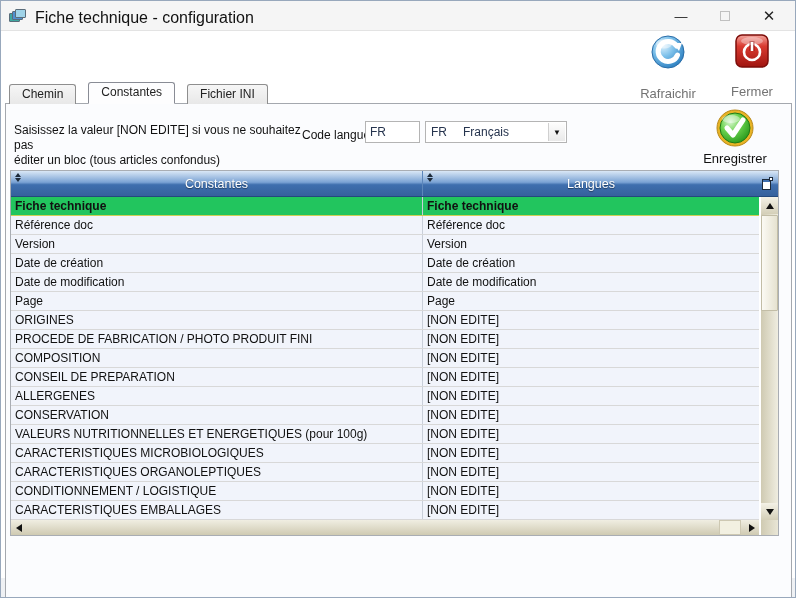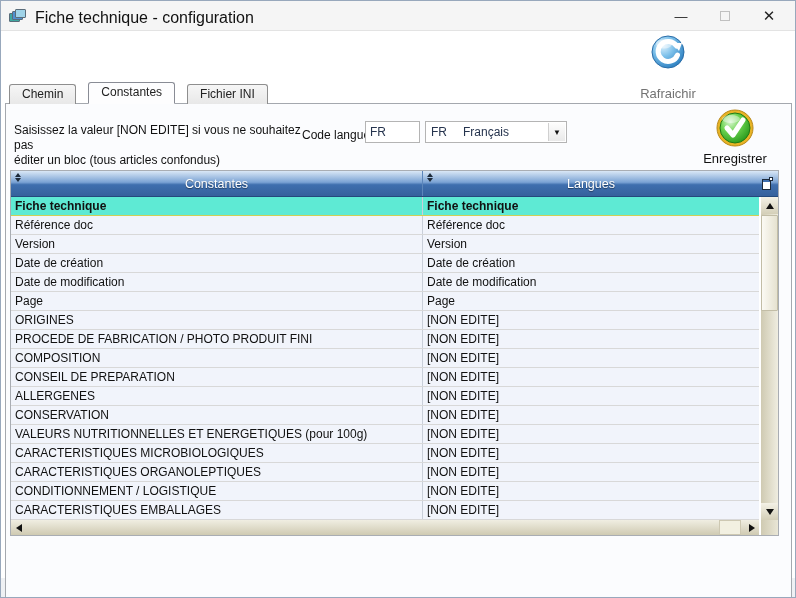--- a/index.html
+++ b/index.html
@@ -56,21 +56,21 @@
   .ghead-cell { position:relative; height:100%; display:flex; align-items:center; justify-content:center; color:#fff; font-size:12.5px; text-shadow:0 1px 1px rgba(0,0,0,.45); }
   .ghead-cell.c1 { width:412px; border-right:1px solid #5c86ba; }
   .ghead-cell.c2 { width:336px; }
   .ghead-icon-cell { width:17px; display:flex; align-items:center; justify-content:center; }
   .sort-glyph { position:absolute; left:3px; top:2px; width:8px; display:flex; flex-direction:column; align-items:center; gap:1px; }
   .sort-glyph .up { width:0; height:0; border-left:3px solid transparent; border-right:3px solid transparent; border-bottom:4px solid #1d2a3a; }
   .sort-glyph .dn { width:0; height:0; border-left:3px solid transparent; border-right:3px solid transparent; border-top:4px solid #1d2a3a; }
 
   .gbody { position:absolute; left:0; top:26px; width:748px; height:323px; background:#fff; }
   .trow { display:flex; height:19px; background:#f1f4fb; border-bottom:1px solid #d8d8d8; }
-  .trow.highlight { background:#5eead4; font-weight:bold; border-bottom:1px solid #cfcf55; }
+  .trow.highlight { background:#22c55e; font-weight:bold; border-bottom:1px solid #cfcf55; }
   .tcell { height:100%; display:flex; align-items:center; padding-left:4px; overflow:hidden; white-space:nowrap; font-size:12px; color:#111; }
   .tcell.left { width:412px; border-right:1px solid #c9cfd9; }
   .tcell.right { width:335px; }
 
   
   .vscroll { position:absolute; right:0; top:26px; width:17px; height:323px; background:linear-gradient(90deg,#cfcab2,#efede0); }
   .vscroll .arrow { position:absolute; left:0; width:17px; height:17px; display:flex; align-items:center; justify-content:center; background:linear-gradient(#f3f1e6,#d4cfb8); }
   .vscroll .arrow.up { top:0; }
   .vscroll .arrow.down { bottom:0; }
   .tri-up { width:0; height:0; border-left:4px solid transparent; border-right:4px solid transparent; border-bottom:6px solid #111; }
@@ -122,20 +122,37 @@
               <stop offset="45%" stop-color="#7cc0ea"></stop>
               <stop offset="100%" stop-color="#2c7fc0"></stop>
           </radialGradient>
         </defs>
         <circle cx="18" cy="18" r="16" fill="url(#blueball)" stroke="#2a6da8" stroke-width="1"></circle>
         <path d="M 26.5 12 A 10 10 0 1 0 27.5 21" fill="none" stroke="#ffffff" stroke-width="5" stroke-linecap="round"></path>
         <polygon points="23,9 32,9 29,17" fill="#ffffff"></polygon>
         <ellipse cx="14" cy="10" rx="8" ry="4.5" fill="#ffffff" opacity="0.45"></ellipse>
       </svg>
       <span class="tool-label">Rafraichir</span>
+    </div>
+    <div class="tool tool-close">
+      <svg width="34" height="34" viewBox="0 0 34 34">
+        <defs>
+          <linearGradient id="redglass" x1="0" y1="0" x2="0" y2="1">
+            <stop offset="0%" stop-color="#f4a7a0"></stop>
+              <stop offset="35%" stop-color="#d93a30"></stop>
+              <stop offset="100%" stop-color="#a01510"></stop>
+          </linearGradient>
+        </defs>
+        <rect x="1" y="1" width="32" height="32" rx="6" fill="url(#redglass)" stroke="#7d0e0a" stroke-width="1.5"></rect>
+        <circle cx="17" cy="18" r="8" fill="none" stroke="#ffffff" stroke-width="2.6"></circle>
+        <line x1="17" y1="7" x2="17" y2="17" stroke="#a01510" stroke-width="5"></line>
+        <line x1="17" y1="8" x2="17" y2="17" stroke="#ffffff" stroke-width="2.6"></line>
+        <ellipse cx="17" cy="7" rx="11" ry="4" fill="#ffffff" opacity="0.35"></ellipse>
+      </svg>
+      <span class="tool-label">Fermer</span>
     </div>
   </div>
 
   <div class="tabstrip">
     <div class="tab">Chemin</div>
     <div class="tab active">Constantes</div>
     <div class="tab">Fichier INI</div>
   </div>
 
   <div class="panel">

